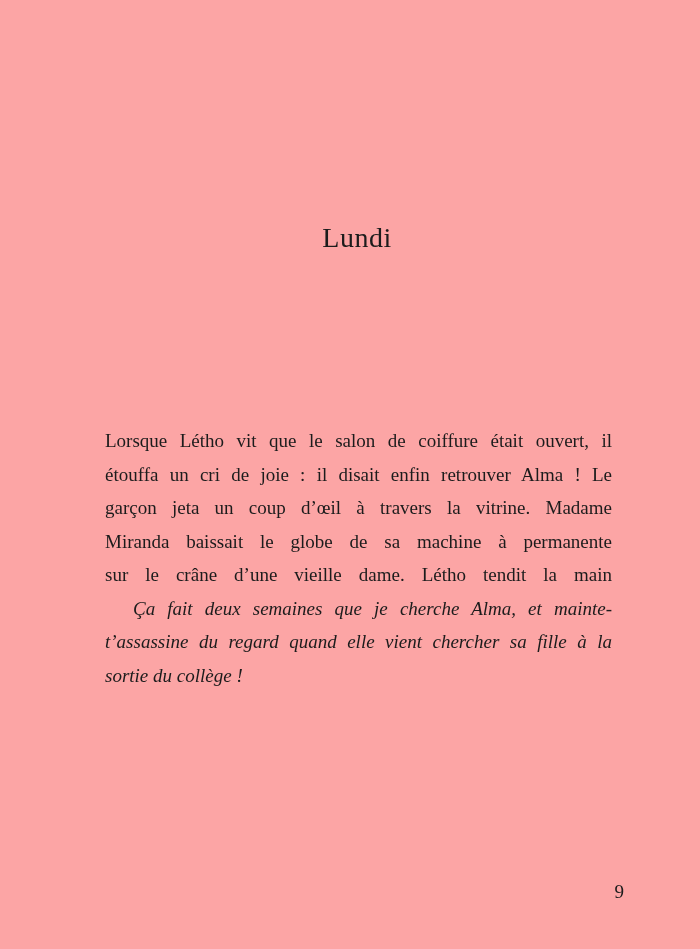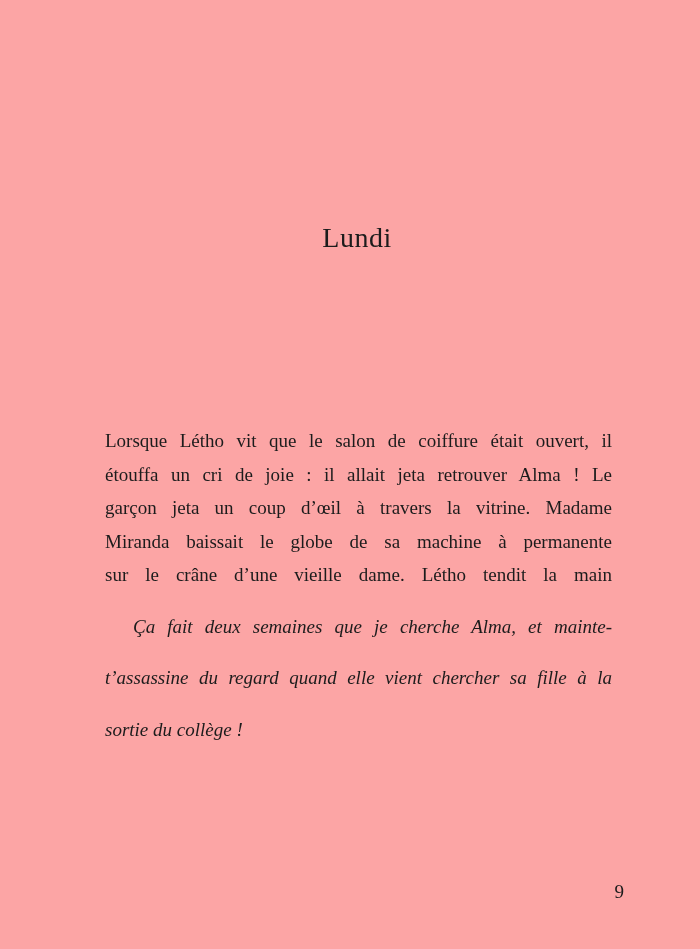--- a/index.html
+++ b/index.html
@@ -38,21 +38,20 @@
   }
   .line {
     text-align: justify;
     text-align-last: justify;
   }
   .line.last {
     text-align-last: left;
   }
   .para-italic .line {
     font-style: italic;
-    margin-top: 18px;
   }
   .indent {
     text-indent: 28px;
   }
   .rm {
     font-style: normal;
   }
   .page-number {
     position: absolute;
     top: 881px;
@@ -65,21 +64,21 @@
 <body>
 
 <div class="page">
 
   <h1 class="chapter-title">Lundi</h1>
 
   <div class="body-text">
 
     <div class="para">
       <div class="line">Lorsque Létho vit que le salon de coiffure était ouvert, il</div>
-      <div class="line">étouffa un cri de joie : il allait jeta retrouver Alma ! Le</div>
+      <div class="line">étouffa un cri de joie : il disait enfin retrouver Alma ! Le</div>
       <div class="line">garçon jeta un coup d’œil à travers la vitrine. Madame</div>
       <div class="line">Miranda baissait le globe de sa machine à permanente</div>
       <div class="line">sur le crâne d’une vieille dame. Létho tendit la main</div>
     </div>
 
     <div class="para para-italic">
       <div class="line indent">Ça fait deux semaines que je cherche Alma, et mainte-</div>
       <div class="line">t’assassine du regard quand elle vient chercher sa fille à la</div>
       <div class="line last">sortie du collège !</div>
     </div>

